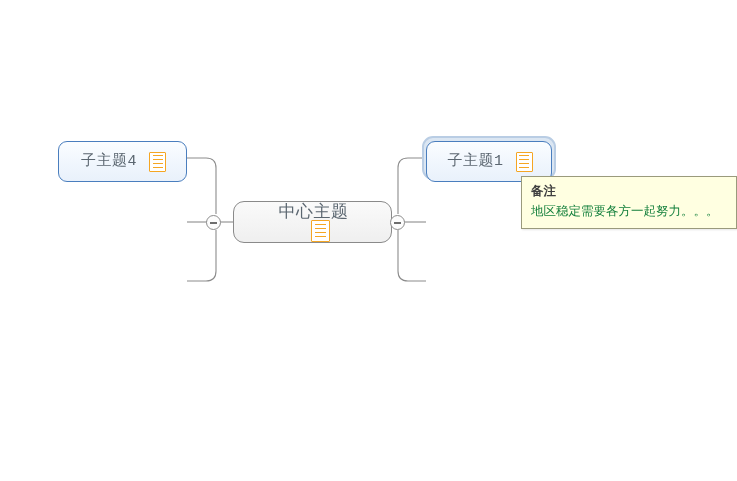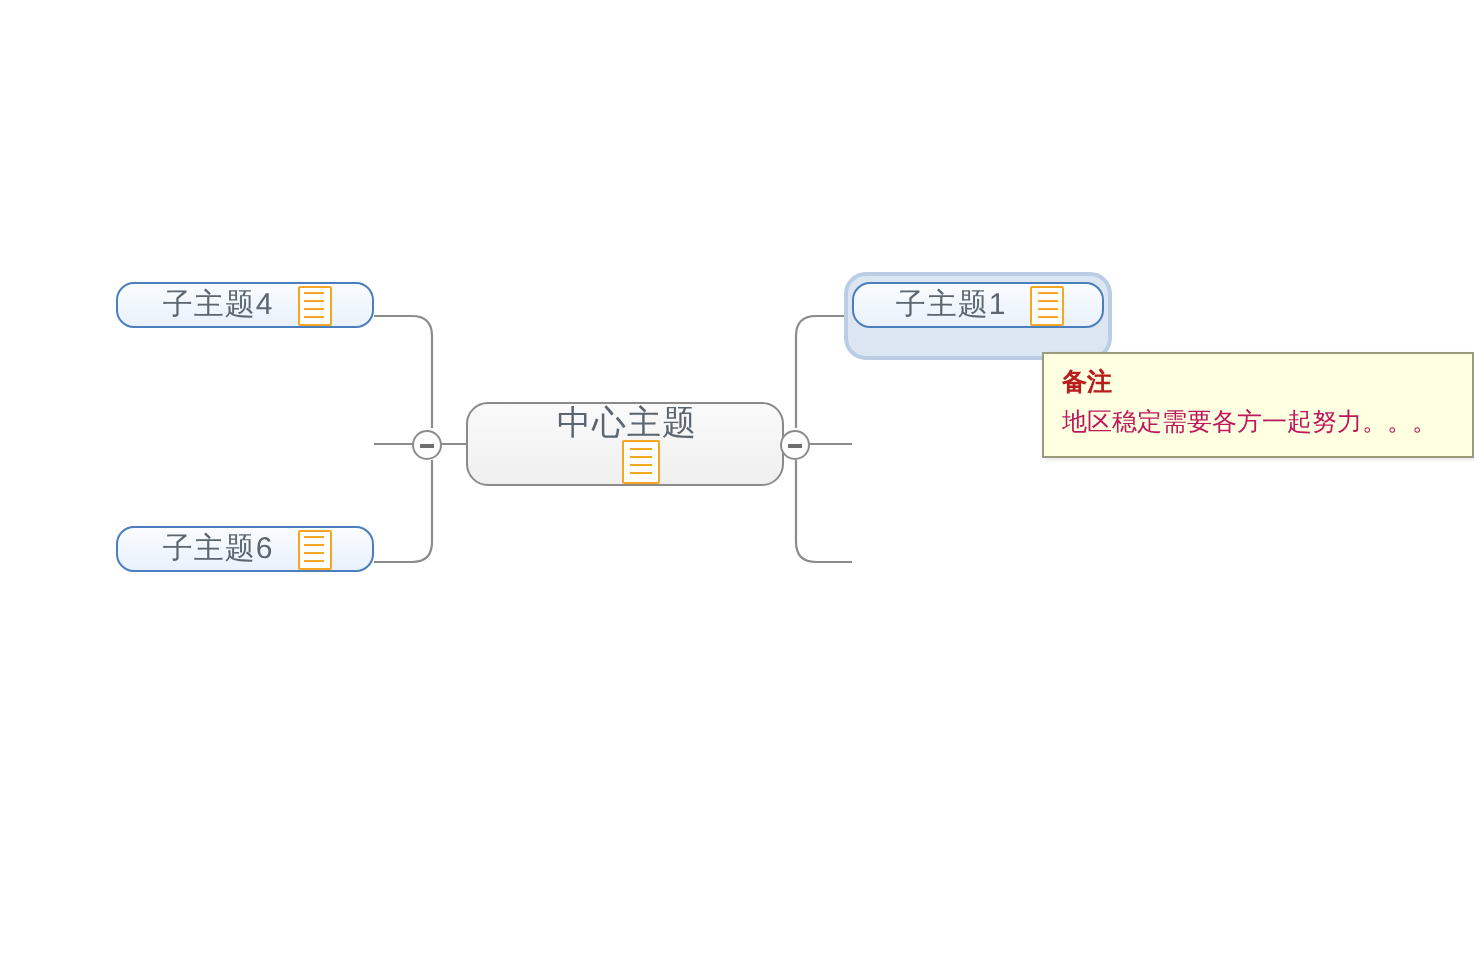--- a/index.html
+++ b/index.html
@@ -40,22 +40,23 @@
     align-items: center;
     justify-content: center;
     white-space: nowrap;
   }
 
   
   .topic {
     border: 1px solid #4a7ebe;
     border-radius: 9px;
     background: linear-gradient(to bottom, #fbfdff 0%, #f0f6fd 55%, #e9f1fb 100%);
-    height: 23px;
+    height: 41px;
     padding: 0 12px 0 14px;
+    font-family: Liberation Mono, monospace;
   }
   .topic .label {
     font-size: 15px;
     color: #5b6670;
     letter-spacing: 0.5px;
     line-height: 1;
   }
 
   
   .central {
@@ -135,27 +136,27 @@
     position: absolute;
     box-sizing: border-box;
     background: #ffffe1;
     border: 1px solid #9a9a7c;
     padding: 6px 9px 7px 9px;
     box-shadow: 1px 1px 2px rgba(0,0,0,0.10);
   }
   #tooltip .tt-title {
     font-size: 12.5px;
     font-weight: bold;
-    color: #b91c1c;
+    color: #404040;
     line-height: 1.35;
     margin-bottom: 3px;
   }
   #tooltip .tt-body {
     font-size: 12.5px;
-    color: #be185d;
+    color: #15803d;
     line-height: 1.35;
   }
 </style>
 </head>
 <body>
 
 <div id="canvas">
 
   <svg id="connectors" width="737" height="481" viewBox="0 0 737 481">
     <g fill="none" stroke="#8c8c8c" stroke-width="1.1">
@@ -184,29 +185,20 @@
     <span class="label">子主题4</span>
     <span class="note-icon">
       <i></i>
         <i></i>
         <i></i>
         <i></i>
     </span>
   </div>
 
 
-  <div class="node topic" style="left:58px; top:263px; width:129px;">
-    <span class="label">子主题6</span>
-    <span class="note-icon">
-      <i></i>
-        <i></i>
-        <i></i>
-        <i></i>
-    </span>
-  </div>
 
   <div class="toggle" style="left:206px; top:215px;">
     <i></i>
   </div>
 
   <div class="node central" style="left:233px; top:201px; width:159px;flex-direction:column;">
     <span class="label">中心主题</span>
     <span class="note-icon">
       <i></i>
         <i></i>

